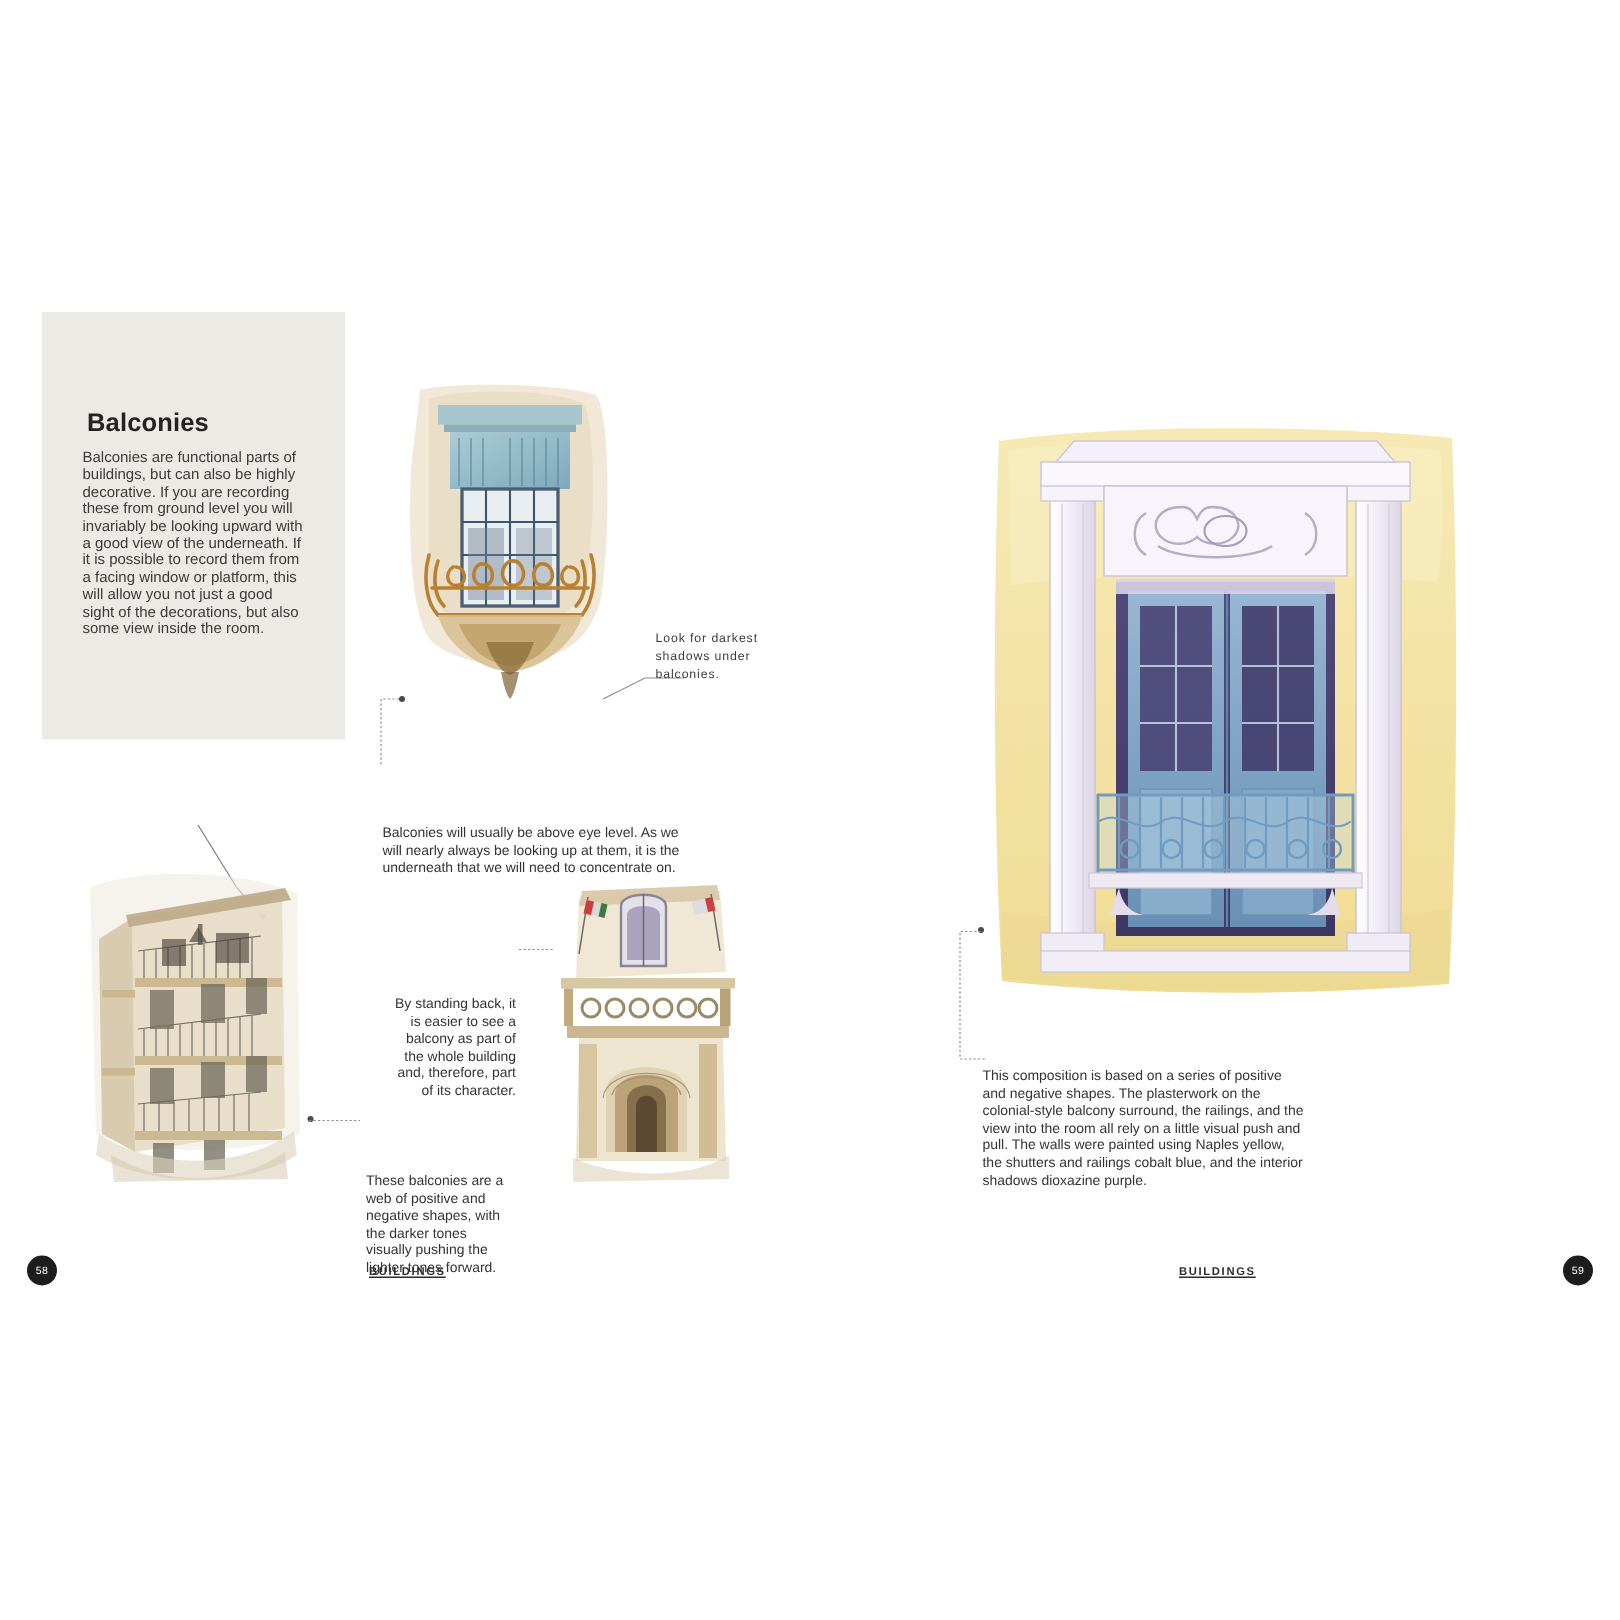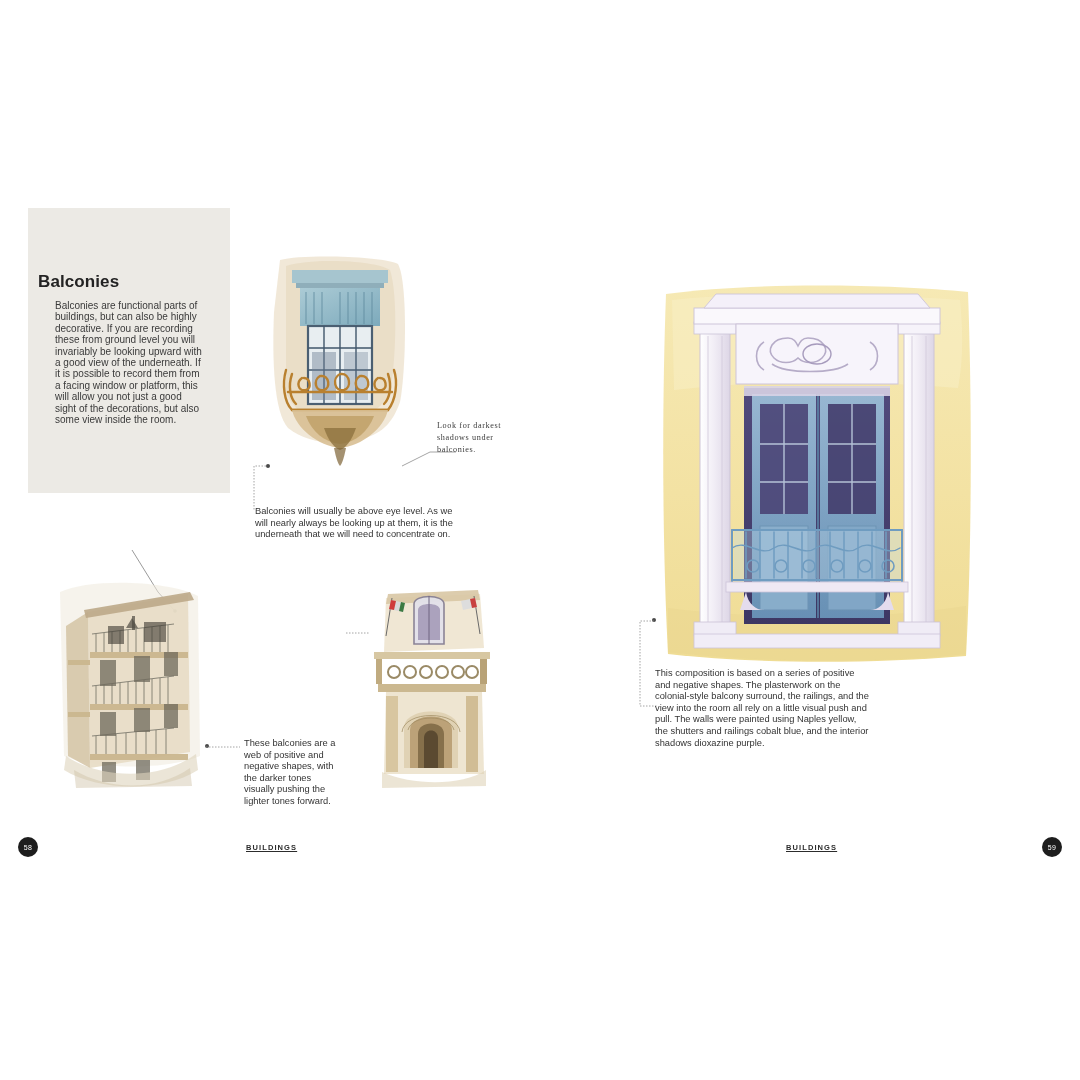--- a/index.html
+++ b/index.html
@@ -23,21 +23,21 @@
 
   
   .intro-box {
     position: absolute;
     left: 28px; top: 208px;
     width: 202px; height: 285px;
     background: #eceae5;
   }
   .intro-title {
     position: absolute;
-    left: 38px; top: 272px;
+    left: 58px; top: 272px;
     font-size: 17px;
     font-weight: 700;
     letter-spacing: .1px;
     color: #232323;
   }
   .intro-body {
     position: absolute;
     left: 55px; top: 300px;
     width: 150px;
     font-size: 10px;
@@ -62,41 +62,42 @@
     width: 140px; height: 235px;
   }
   .sk-doorway {
     left: 660px; top: 278px;
     width: 315px; height: 390px;
   }
 
   
   .hand {
     position: absolute;
-    font-family: Liberation Serif, serif;
+    font-family: Liberation Sans, sans-serif;
     font-size: 8.2px;
     line-height: 12px;
     color: #3b3b3b;
     letter-spacing: .6px;
   }
   .hand-look {
     left: 437px; top: 420px;
     width: 80px;
   }
   .hand-negative {
     left: 76px; top: 518px;
     width: 150px;
   }
 
   
   .cap {
     position: absolute;
     font-size: 9.3px;
     line-height: 11.6px;
     color: #333333;
+    margin-top: 44px;
   }
   .cap-above-eye {
     left: 255px; top: 506px;
     width: 198px;
   }
   .cap-standing-back {
     left: 258px; top: 620px;
     width: 86px;
     text-align: right;
   }
@@ -366,20 +367,21 @@
 
     <rect x="28" y="136" width="12" height="76" fill="#d5c29a" opacity=".9"></rect>
     <rect x="108" y="136" width="12" height="76" fill="#cdb88e" opacity=".9"></rect>
 
     <path d="M24,212 C56,226 104,226 128,210 L128,226 L24,228 Z" fill="#ddd0b3" opacity=".55"></path>
   </svg>
 
   <svg class="leader" style="left:344px; top:626px; width:28px; height:14px;" viewBox="0 0 28 14">
     <line x1="2" y1="7" x2="26" y2="7" stroke="#8d8d8d" stroke-width="0.8" stroke-dasharray="1.5 1.5"></line>
   </svg>
+  <div class="cap cap-standing-back">By standing back, it is easier to see a balcony as part of the whole building and, therefore, part of its character.</div>
 
   <div class="folio folio-left">58</div>
   <div class="runhead runhead-left">BUILDINGS</div>
 
   <svg class="sketch sk-doorway" viewBox="0 0 315 390">
     <defs>
       <linearGradient id="yellowWash" x1="0" y1="0" x2="0" y2="1">
         <stop offset="0%" stop-color="#f6e9b4"></stop>
         <stop offset="55%" stop-color="#f3e2a3"></stop>
         <stop offset="100%" stop-color="#efdc94"></stop>

